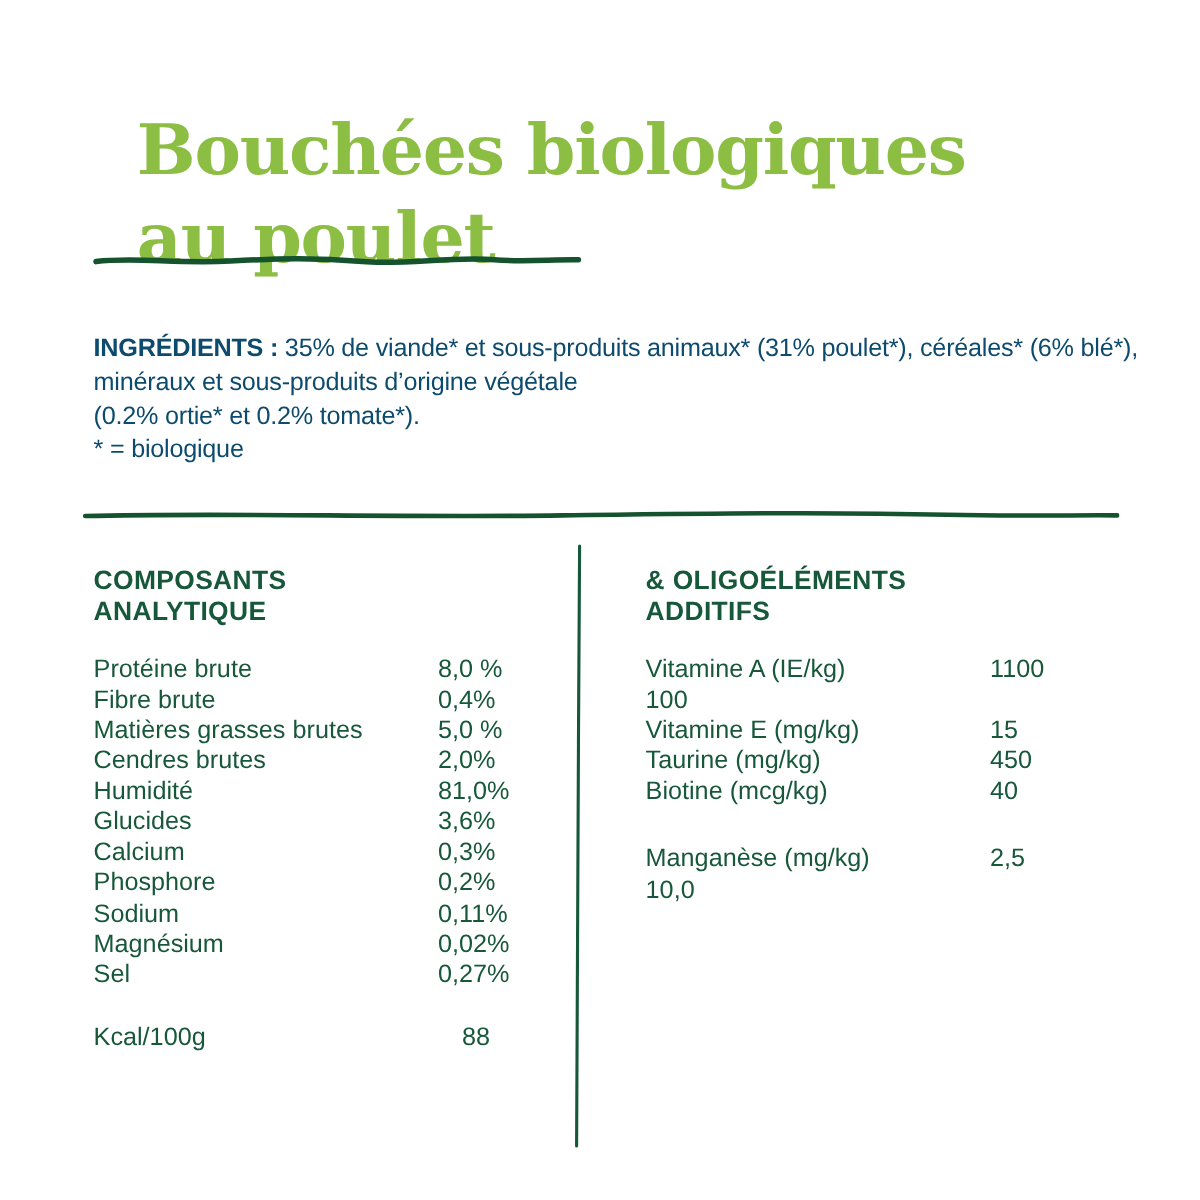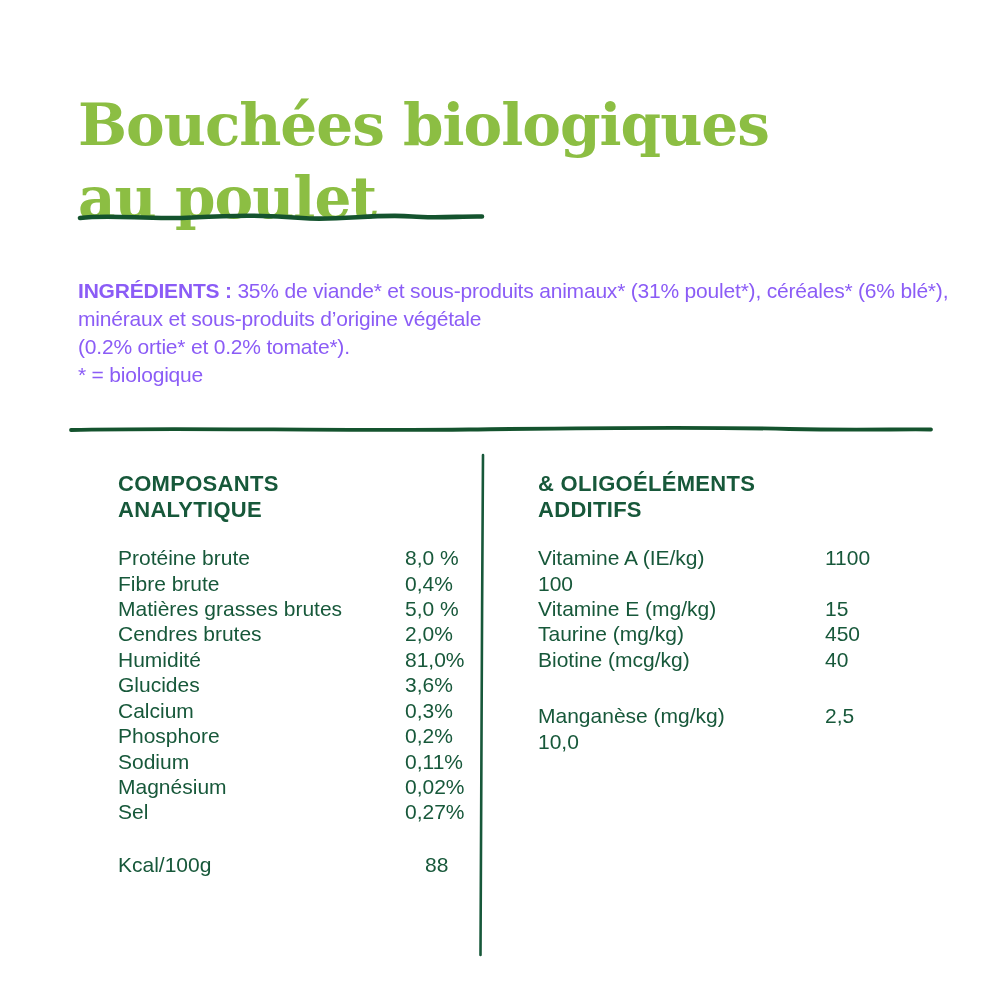--- a/index.html
+++ b/index.html
@@ -21,41 +21,41 @@
     position: absolute;
     left: 78px;
     top: 50px;
     font-family: "DejaVu Serif", serif;
     font-weight: 700;
     font-size: 58px;
     line-height: 73px;
     letter-spacing: -1px;
     color: #8CBE43;
   }
-  .title .line { display: block; }
+  .title .line { display: block; margin-left: 36px; }
 
   
   .title-underline {
     position: absolute;
     left: 77px;
     top: 209px;
     width: 408px;
     height: 16px;
   }
 
   
   .ingredients {
     position: absolute;
     left: 78px;
     top: 277px;
     width: 890px;
     font-size: 21px;
     line-height: 28px;
     letter-spacing: -0.2px;
-    color: #8b5cf6;
+    color: #0c4a6e;
   }
   .ingredients .bold { font-weight: 700; }
 
   
   .h-divider {
     position: absolute;
     left: 69px;
     top: 423px;
     width: 864px;
     height: 12px;
@@ -69,21 +69,21 @@
     width: 10px;
     height: 506px;
   }
 
   
   .col {
     position: absolute;
     top: 453px;
     width: 395px;
   }
-  .col.left  { left: 78px; margin-left: 40px; }
+  .col.left  { left: 78px; }
   .col.right { left: 538px; }
 
   .col-heading {
     font-size: 22px;
     font-weight: 700;
     line-height: 26px;
     letter-spacing: 0.3px;
     color: #17583A;
   }
   .col-heading .line { display: block; }

